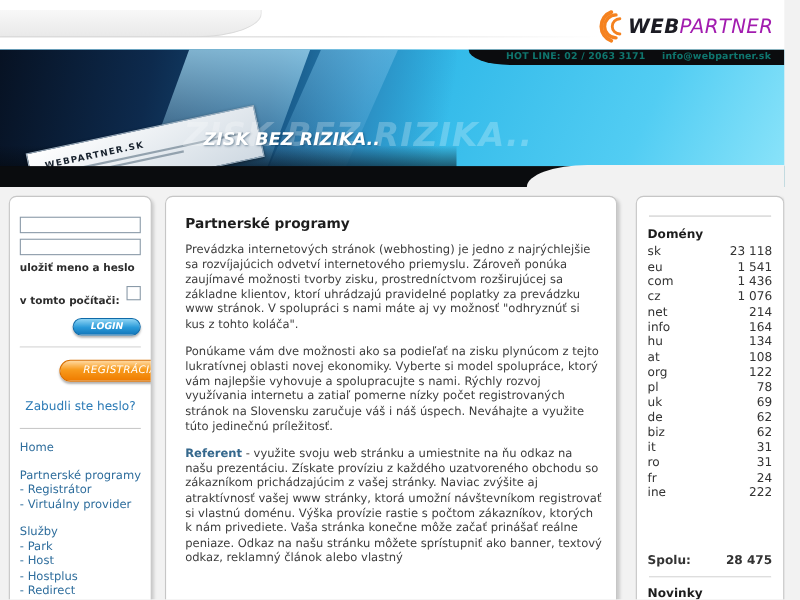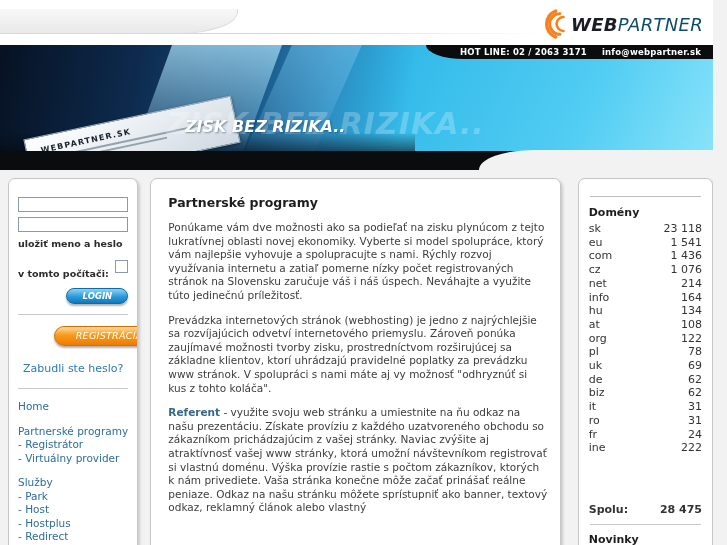--- a/index.html
+++ b/index.html
@@ -11,21 +11,21 @@
   .header { position:relative; height:45px; background:#fff; }
   .header-tab { position:absolute; top:9px; left:0; width:238px; height:25px;
     background:linear-gradient(#f8f8f8,#e9e9e9);
     border-bottom:1px solid #dadada; border-right:1px solid #dfdfdf;
     border-bottom-right-radius:60px 22px; }
   .header-line { position:absolute; top:33px; left:0; width:545px; height:1px;
     background:linear-gradient(to right,#d8d8d8 55%,rgba(216,216,216,0)); }
   .logo { position:absolute; top:8px; right:10px; display:flex; align-items:center; }
   .logo svg { margin-right:4px; }
   .logo-web { font-size:18px; font-style:italic; font-weight:bold; color:#1c1c24; letter-spacing:.3px; }
-  .logo-partner { font-size:18px; font-style:italic; color:#0c4a6e; letter-spacing:.3px; }
+  .logo-partner { font-size:18px; font-style:italic; color:#a21caf; letter-spacing:.3px; }
 
   
   .banner { position:relative; height:125px; overflow:hidden;
     background:linear-gradient(115deg,#1090cc,#29b4e6 45%,#52cdf3 80%,#8ce4fa 100%); }
   .photo { position:absolute; left:0; top:0; width:415px; height:121px;
     background:linear-gradient(100deg,#071223 0%,#0d2a4d 32%,#15507f 58%,#2c8ec2 78%,rgba(41,183,232,0) 96%); }
   .streak-a { position:absolute; left:150px; top:0; width:110px; height:121px; transform:skewX(-20deg);
     background:linear-gradient(to bottom,rgba(165,220,245,.75),rgba(90,170,215,.08)); }
   .streak-b { position:absolute; left:265px; top:0; width:70px; height:121px; transform:skewX(-24deg);
     background:linear-gradient(to bottom,rgba(120,195,235,.5),rgba(70,150,200,.05)); }
@@ -35,21 +35,21 @@
     background:linear-gradient(160deg,#ffffff,#cfd9e2); transform:rotate(-12deg);
     border:1px solid #9fb0bf; box-shadow:0 1px 3px rgba(0,0,0,.45); overflow:hidden; }
   .np-title { font-size:8px; font-weight:bold; color:#16202c; letter-spacing:1.2px; margin:9px 0 3px 14px; }
   .np-line { height:2px; background:#93a2ae; margin:3px 14px 0 14px; }
   .np-line.short { width:60%; }
   .watermark { position:absolute; left:167px; top:61px; font-size:30px; font-style:italic; font-weight:bold;
     color:rgba(255,255,255,.24); white-space:nowrap; letter-spacing:1px; }
   .tagline { position:absolute; left:185px; top:72px; font-size:16px; font-style:italic; font-weight:bold;
     color:#ffffff; text-shadow:1px 1px 2px rgba(0,40,70,.45); white-space:nowrap; }
   .hotline { position:absolute; top:0; right:0; height:14px; display:flex; align-items:center; gap:15px;
-    background:#0b0c0e; color:#ffffff; padding:0 12px 1px 34px; border-bottom-left-radius:38px 14px; }
+    background:#0b0c0e; color:#0f766e; padding:0 12px 1px 34px; border-bottom-left-radius:38px 14px; }
   .hotline span { font-size:8.5px; font-weight:bold; letter-spacing:.2px; }
   .band-black { position:absolute; left:0; right:0; bottom:0; height:19px; background:#0a0c0e; }
   .white-cut { position:absolute; right:0; bottom:0; width:234px; height:20px; background:#f2f2f2;
     border-top-left-radius:55px 20px; }
 
   
   .content { position:relative; background:#f2f2f2; padding:8px 0 0 8px; height:375px;
     display:flex; align-items:flex-start; overflow:hidden; }
   .card { background:#fff; border:1px solid #c6c6c6; border-radius:7px; height:420px;
     box-shadow:2px 2px 3px rgba(0,0,0,.16); overflow:hidden; }
@@ -167,22 +167,22 @@
         <a href="#">- Host</a>
         <a href="#">- Hostplus</a>
         <a href="#">- Redirect</a>
         <a href="#">- Park</a>
         <a href="#">- AliasPlus</a>
       </nav>
     </aside>
 
     <main class="card main-card">
       <h1 class="main-title">Partnerské programy</h1>
+      <p>Prevádzka internetových stránok (webhosting) je jedno z najrýchlejšie sa rozvíjajúcich odvetví internetového priemyslu. Zároveň ponúka zaujímavé možnosti tvorby zisku, prostredníctvom rozširujúcej sa základne klientov, ktorí uhrádzajú pravidelné poplatky za prevádzku www stránok. V spolupráci s nami máte aj vy možnosť "odhryznúť si kus z tohto koláča".</p>
       <p>Ponúkame vám dve možnosti ako sa podieľať na zisku plynúcom z tejto lukratívnej oblasti novej ekonomiky. Vyberte si model spolupráce, ktorý vám najlepšie vyhovuje a spolupracujte s nami. Rýchly rozvoj využívania internetu a zatiaľ pomerne nízky počet registrovaných stránok na Slovensku zaručuje váš i náš úspech. Neváhajte a využite túto jedinečnú príležitosť.</p>
-      <p>Prevádzka internetových stránok (webhosting) je jedno z najrýchlejšie sa rozvíjajúcich odvetví internetového priemyslu. Zároveň ponúka zaujímavé možnosti tvorby zisku, prostredníctvom rozširujúcej sa základne klientov, ktorí uhrádzajú pravidelné poplatky za prevádzku www stránok. V spolupráci s nami máte aj vy možnosť "odhryznúť si kus z tohto koláča".</p>
       <p><span class="lead">Referent</span><span> - využite svoju web stránku a umiestnite na ňu odkaz na našu prezentáciu. Získate províziu z každého uzatvoreného obchodu so zákazníkom prichádzajúcim z vašej stránky. Naviac zvýšite aj atraktívnosť vašej www stránky, ktorá umožní návštevníkom registrovať si vlastnú doménu. Výška provízie rastie s počtom zákazníkov, ktorých k nám privediete. Vaša stránka konečne môže začať prinášať reálne peniaze. Odkaz na našu stránku môžete sprístupniť ako banner, textový odkaz, reklamný článok alebo vlastný</span></p>
     </main>
 
     <aside class="card right-card">
       <div class="top-divider"></div>
       <div class="side-heading">Domény</div>
 
       <div class="drow">
           <span>sk</span>
           <span>23 118</span>

